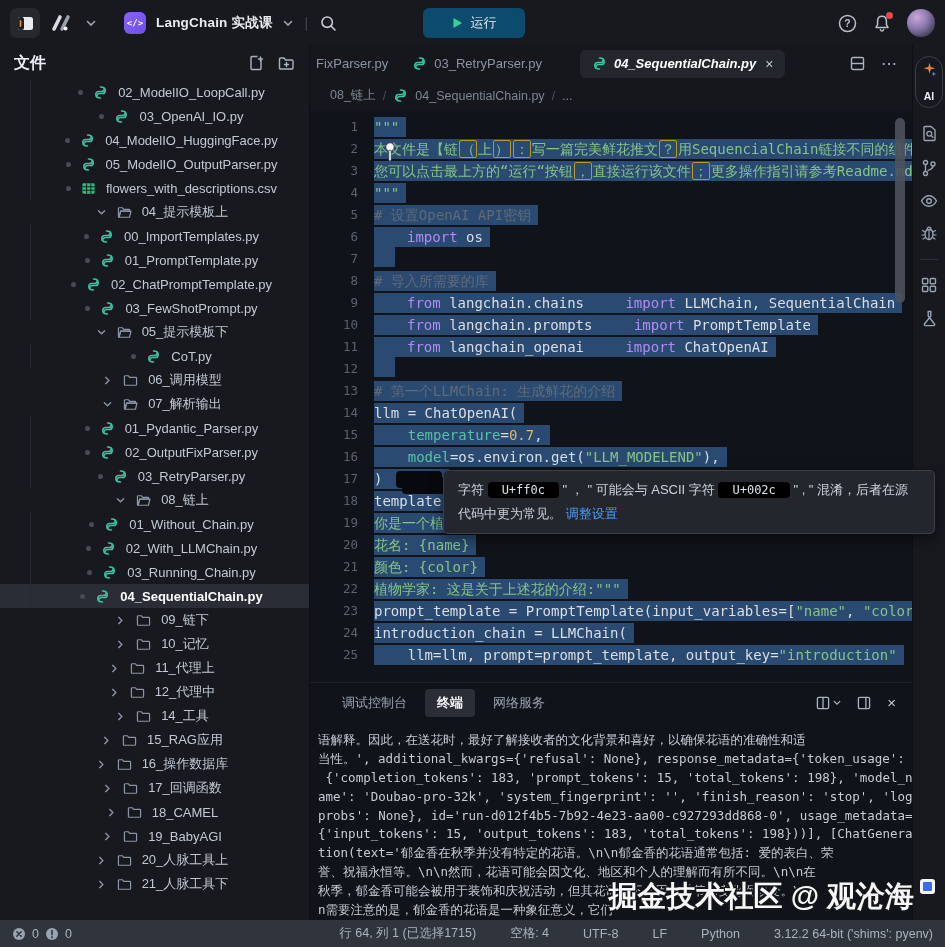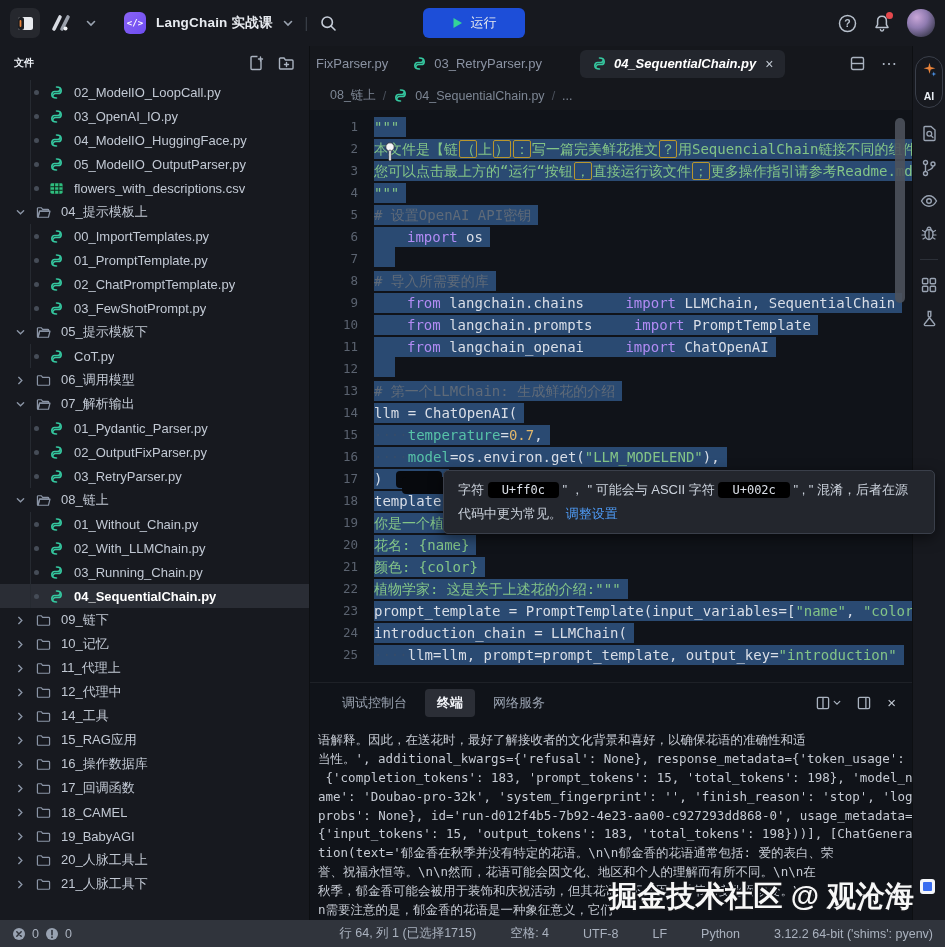--- a/index.html
+++ b/index.html
@@ -8,34 +8,34 @@
   .mono{font-family:"DejaVu Sans Mono",monospace;}
 
   
   .titlebar{position:absolute;top:0;left:0;right:0;height:46px;background:#17191f;display:flex;align-items:center;}
   .tb-left{display:flex;align-items:center;gap:10px;padding-left:10px;}
   .tb-toggle{width:30px;height:30px;border-radius:7px;background:#26282e;display:flex;align-items:center;justify-content:center;}
   .tb-title{color:#e8ebf0;font-size:13.5px;font-weight:700;letter-spacing:.2px;}
   .tb-sep{color:#3c414a;font-size:14px;margin:0 2px;}
   .proj-badge{width:22px;height:22px;border-radius:6px;background:linear-gradient(135deg,#8a63f5,#6d4df0);
     color:#fff;font-size:9px;font-weight:700;display:flex;align-items:center;justify-content:center;font-family:"DejaVu Sans Mono",monospace;}
-  .run-btn{position:absolute;left:423px;top:8px;width:102px;height:30px;background:#1d4ed8;border-radius:6px;
+  .run-btn{position:absolute;left:423px;top:8px;width:102px;height:30px;background:#0c4a6e;border-radius:6px;
     display:flex;align-items:center;justify-content:center;gap:8px;color:#e6e9ee;font-size:13px;}
   .tb-right{position:absolute;right:10px;top:0;height:46px;display:flex;align-items:center;gap:16px;}
   .avatar{width:28px;height:28px;border-radius:50%;background:radial-gradient(circle at 35% 30%,#c9a6d8 0%,#8f7bb0 40%,#4a4660 75%,#2e2c3c 100%);}
   .bell-wrap{position:relative;}
   .bell-dot{position:absolute;top:-2px;right:-2px;width:7px;height:7px;border-radius:50%;background:#e5484d;}
 
   
   .sidebar{position:absolute;top:46px;bottom:27px;left:0;width:310px;background:#17191f;border-right:1px solid #0d0f12;overflow:hidden;}
   .sb-head{height:34px;display:flex;align-items:center;padding:0 14px;}
-  .sb-title{color:#eceff4;font-size:10px;font-weight:700;flex:1;}
+  .sb-title{color:#eceff4;font-size:16px;font-weight:700;flex:1;}
   .sb-actions{display:flex;gap:14px;align-items:center;}
   .tree{font-size:13px;color:#c2c9d4;}
-  .tree-row{height:24px;display:flex;align-items:center;gap:10px;padding-left:16px;cursor:default;}
+  .tree-row{height:24px;display:flex;align-items:center;gap:10px;padding-left:16px;cursor:default;justify-content:center;}
   .tree-row.file{padding-left:34px;background-image:linear-gradient(#262a31,#262a31);background-size:1px 24px;background-position:30px 0;background-repeat:no-repeat;}
   .tree-row.selected{background-color:#2a2d35;color:#ffffff;font-weight:700;}
   .tree-dot{width:5px;height:5px;border-radius:50%;background:#454c57;flex:none;}
   .tree-label{white-space:nowrap;overflow:hidden;}
   .chev{color:#8b95a6;width:10px;flex:none;display:flex;}
 
   
   .rail{position:absolute;top:46px;bottom:27px;right:0;width:33px;background:#17191f;border-left:1px solid #0d0f12;
     display:flex;flex-direction:column;align-items:center;padding-top:10px;gap:17px;}
   .ai-pill{width:28px;height:52px;border:1px solid #3a3f4a;border-radius:14px;display:flex;flex-direction:column;align-items:center;justify-content:center;gap:13px;}

